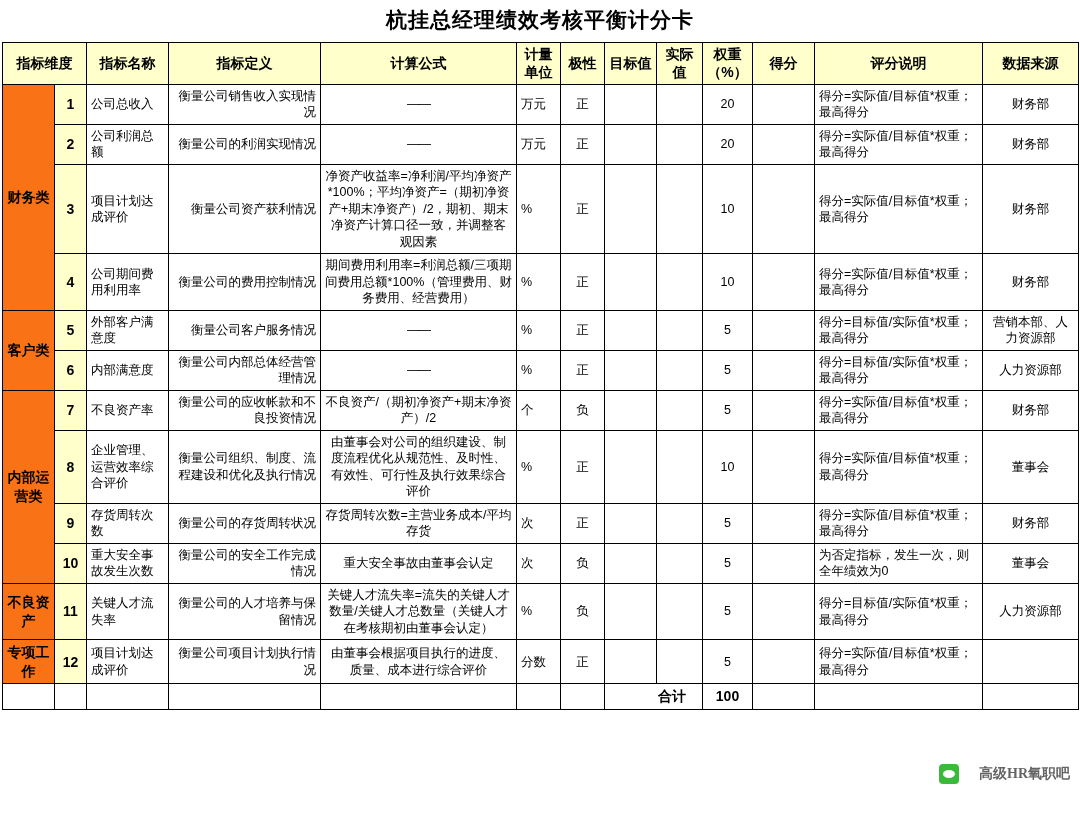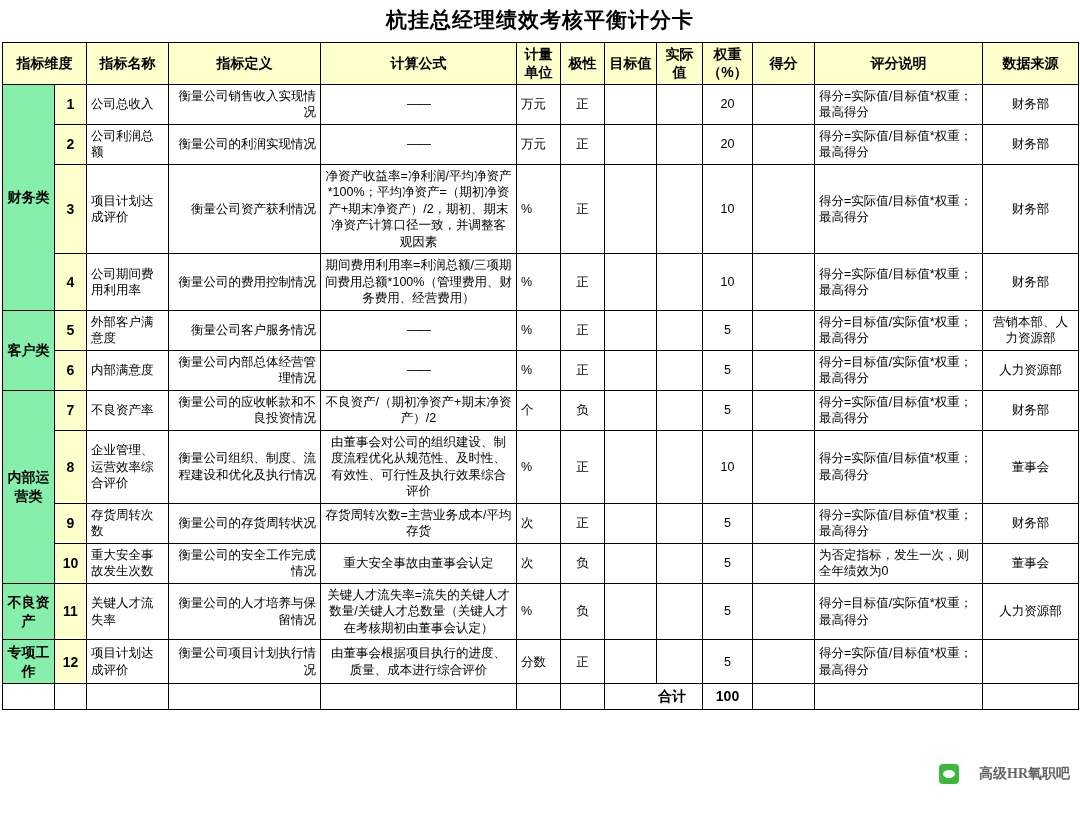--- a/index.html
+++ b/index.html
@@ -34,21 +34,21 @@
     word-break:break-all;
   }
   thead th{
     background:#ffffcc;
     text-align:center;
     font-weight:bold;
     font-size:14px;
     height:36px;
     padding:2px;
   }
-  .c-dim{background:#86efac;text-align:center;font-weight:bold;font-size:14px;}
+  .c-dim{background:#f97316;text-align:center;font-weight:bold;font-size:14px;}
   .c-no{background:#ffffcc;text-align:center;font-weight:bold;font-size:14px;}
   .c-name{text-align:left;}
   .c-def{text-align:right;}
   .c-formula{text-align:center;}
   .c-unit{text-align:left;}
   .c-poles{text-align:center;}
   .c-target{text-align:center;}
   .c-actual{text-align:center;}
   .c-weight{text-align:center;}
   .c-score{text-align:center;}

